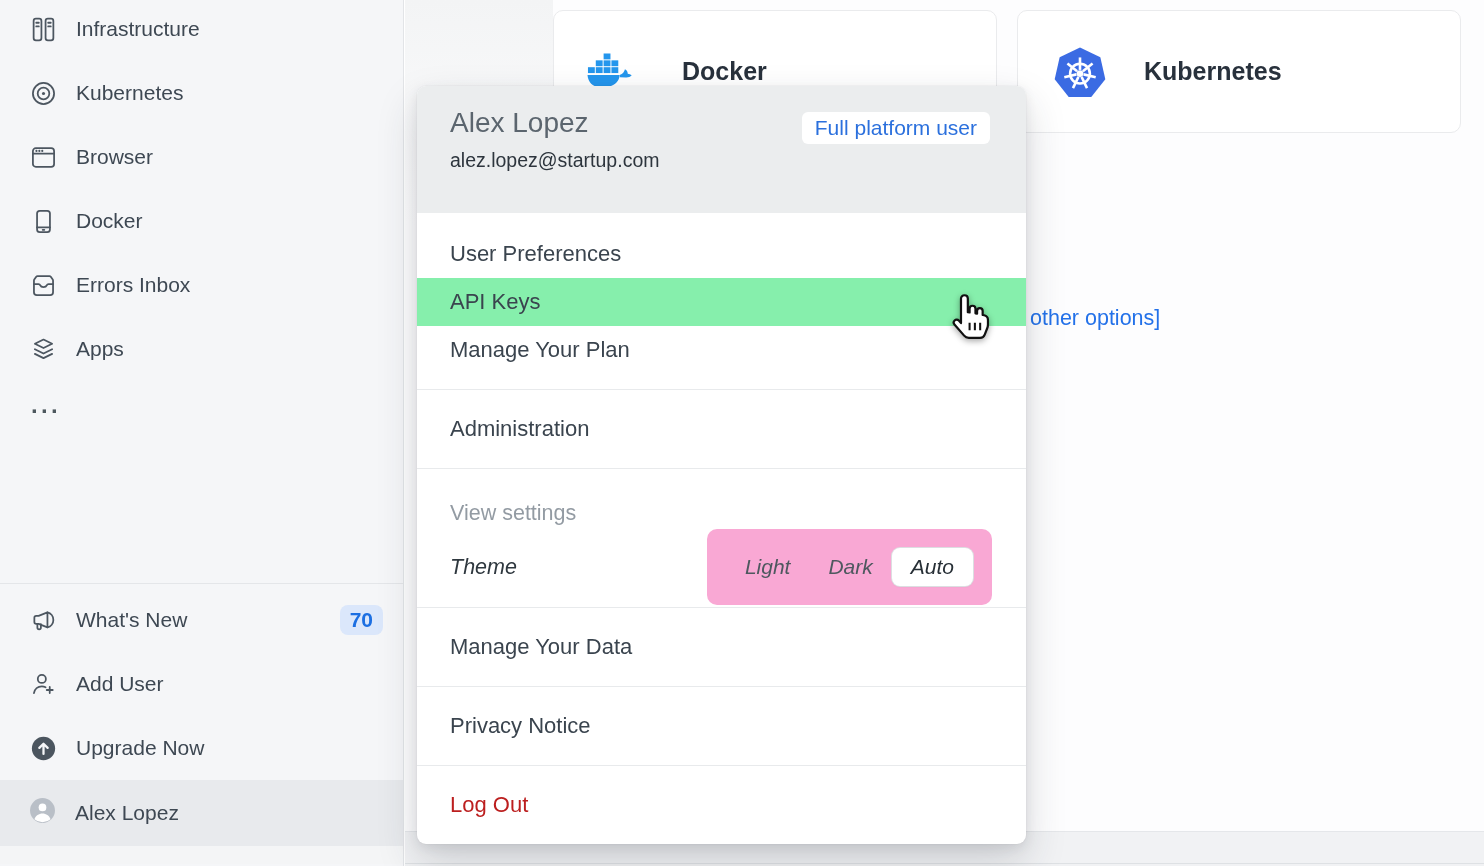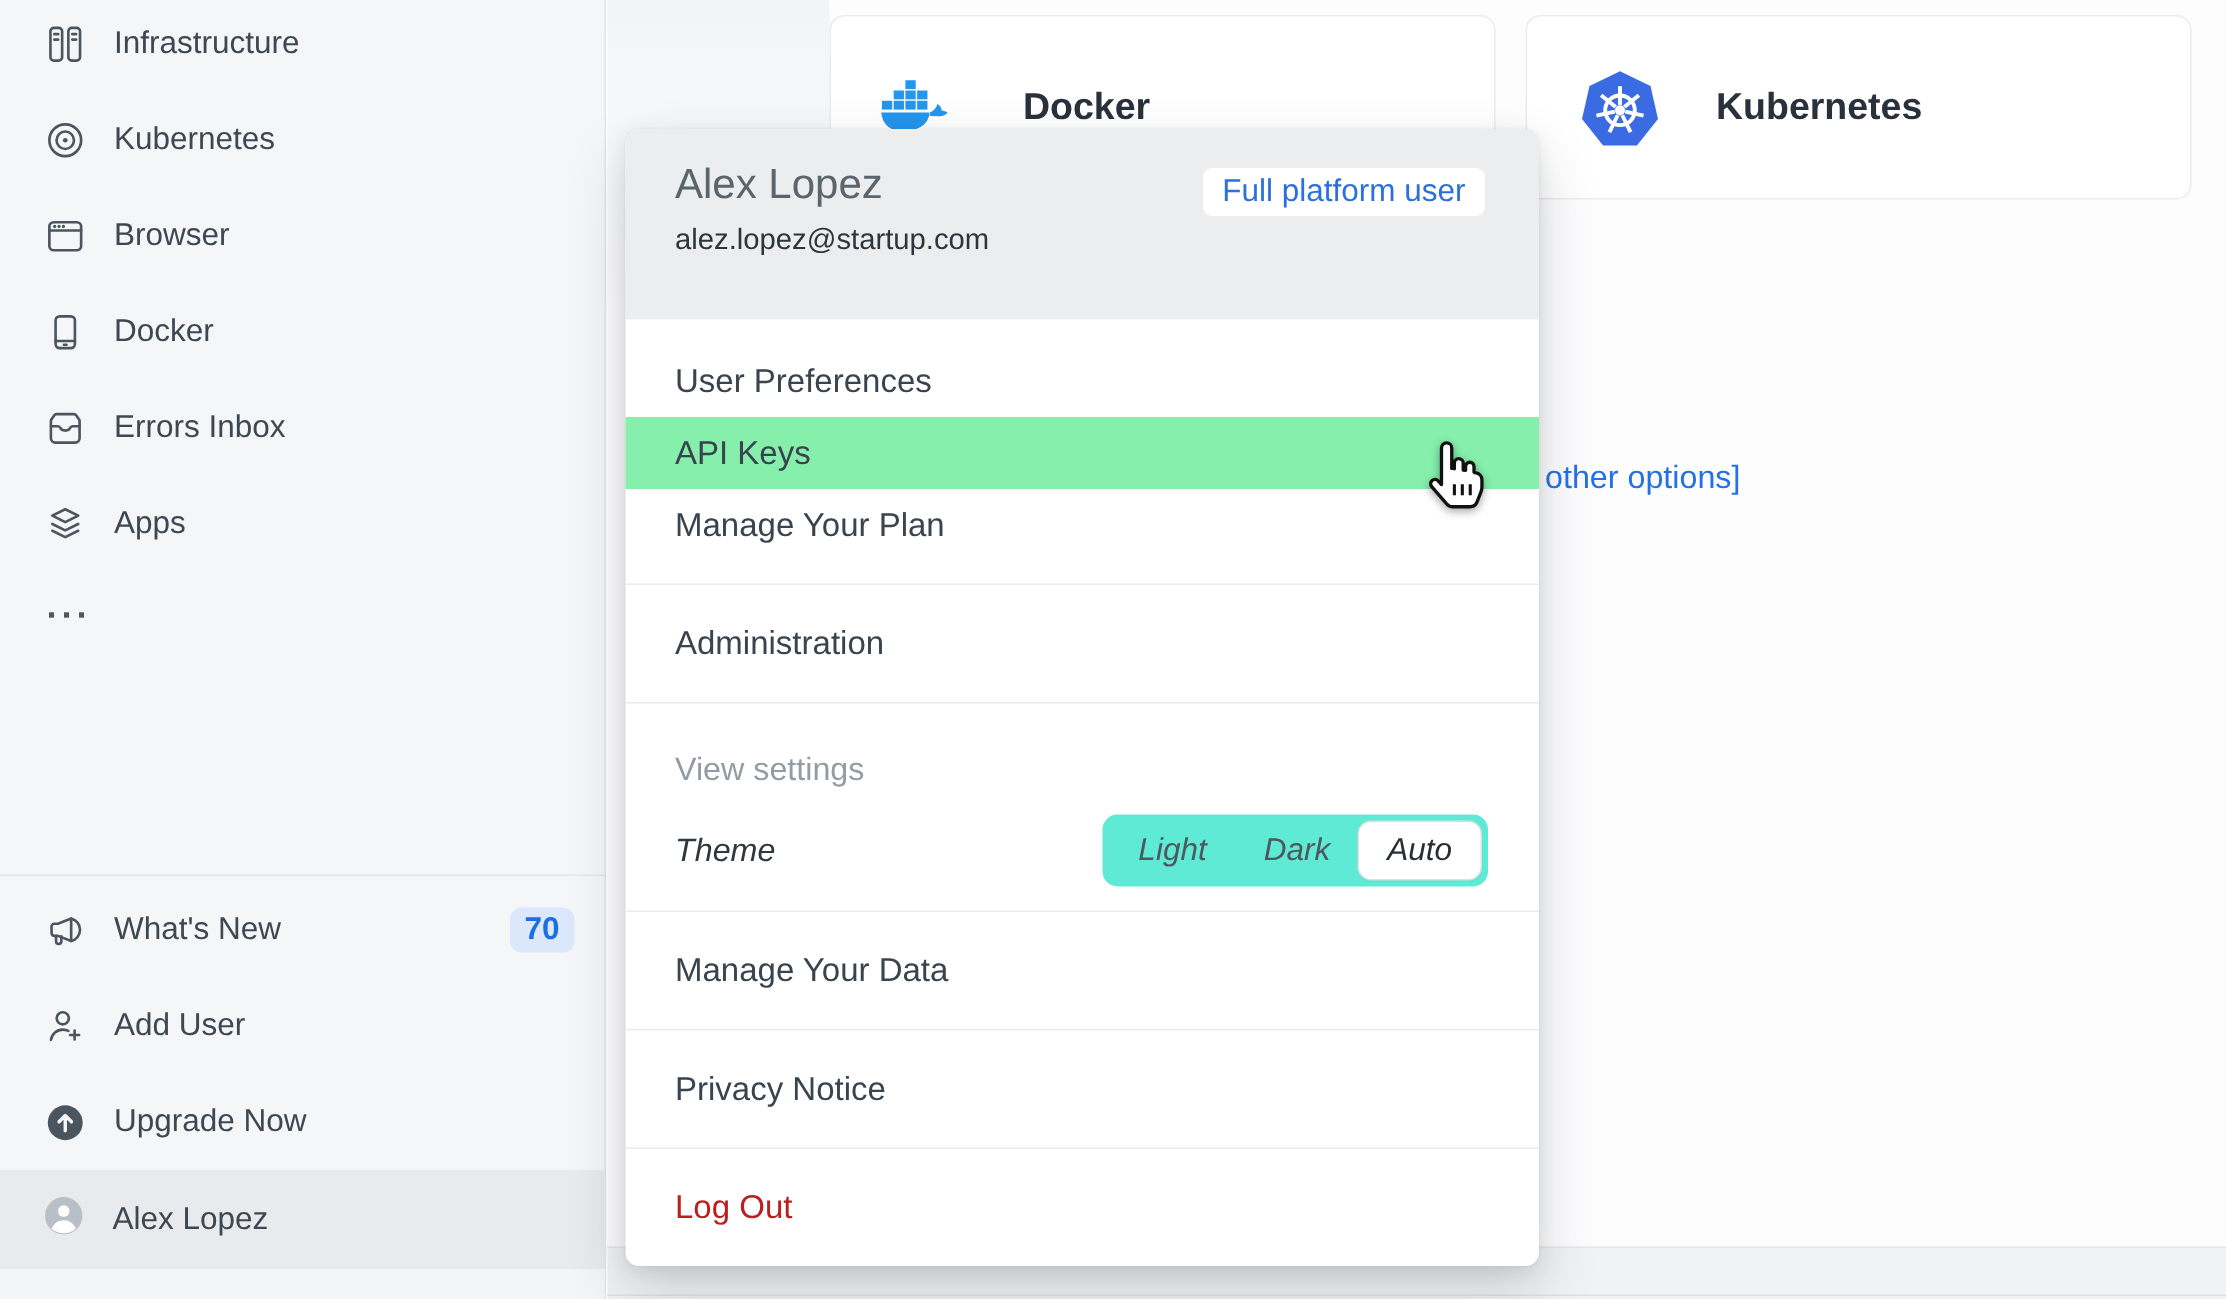--- a/index.html
+++ b/index.html
@@ -57,21 +57,21 @@
   .menu-row{height:48px;display:flex;align-items:center;padding:0 33px;
     font-size:22px;color:#3a444e;}
   .menu-row.hovered{background:#86efac;}
   .menu-row.danger{color:#bc1f1f;}
   .menu-group.g3{padding:18px 0 16px 0;}
   .section-label{height:36px;display:flex;align-items:center;padding:0 33px;margin-top:8px;
     font-size:21.5px;color:#939ba3;}
   .theme-row{height:48px;margin-top:12px;display:flex;align-items:center;
     justify-content:space-between;padding:0 34px 0 33px;font-style:italic;}
   .theme-label{font-size:21.5px;color:#2f383f;}
-  .segmented{display:flex;background:#5eead4;border-radius:10px;padding:5px;align-items:center;}
+  .segmented{display:flex;background:#f9a8d4;border-radius:10px;padding:19px;align-items:center;}
   .segment{font-size:21px;color:#4e585f;padding:7px 19px;border-radius:8px;}
   .segment.active{background:#fff;color:#272f36;box-shadow:0 0 0 1px #dcdee1,0 1px 2px rgba(0,0,0,.05);}
   
   .cursor{position:absolute;left:948px;top:292px;width:47px;height:50px;z-index:10;
     filter:drop-shadow(0 2px 3px rgba(0,0,0,.35));}
 </style>
 </head>
 <body>
 
 <div class="content-bg"></div>

